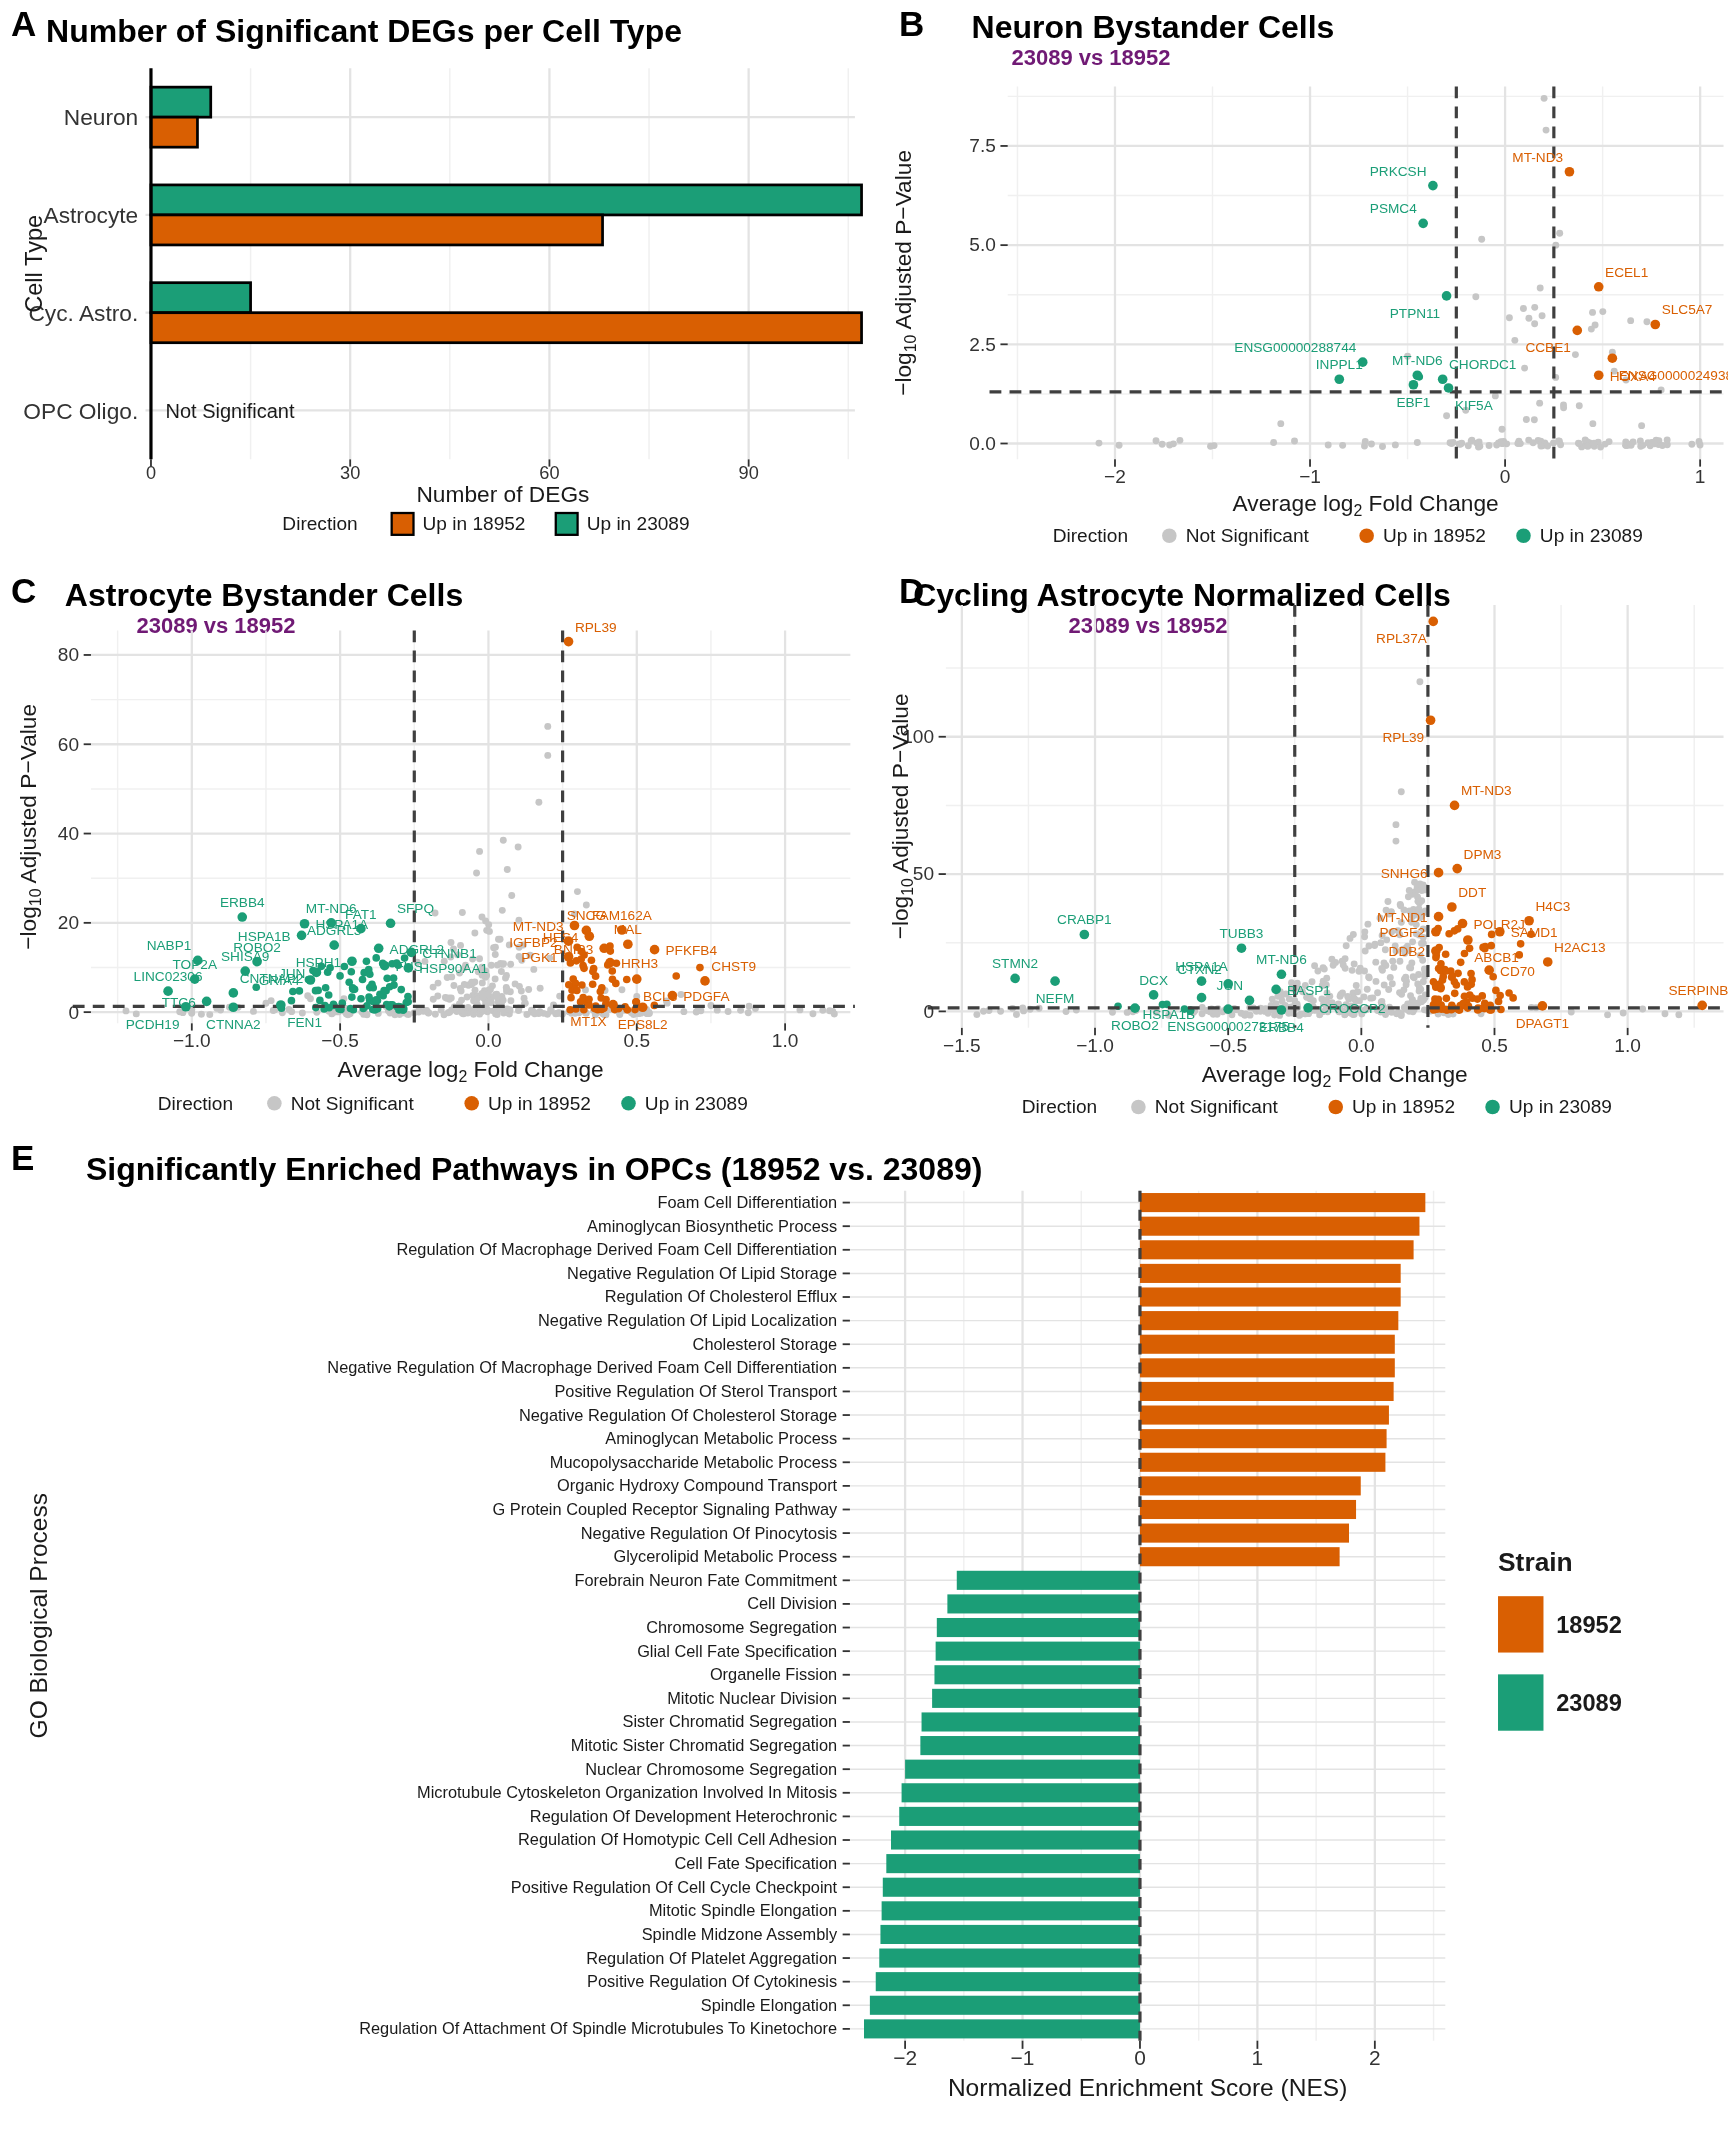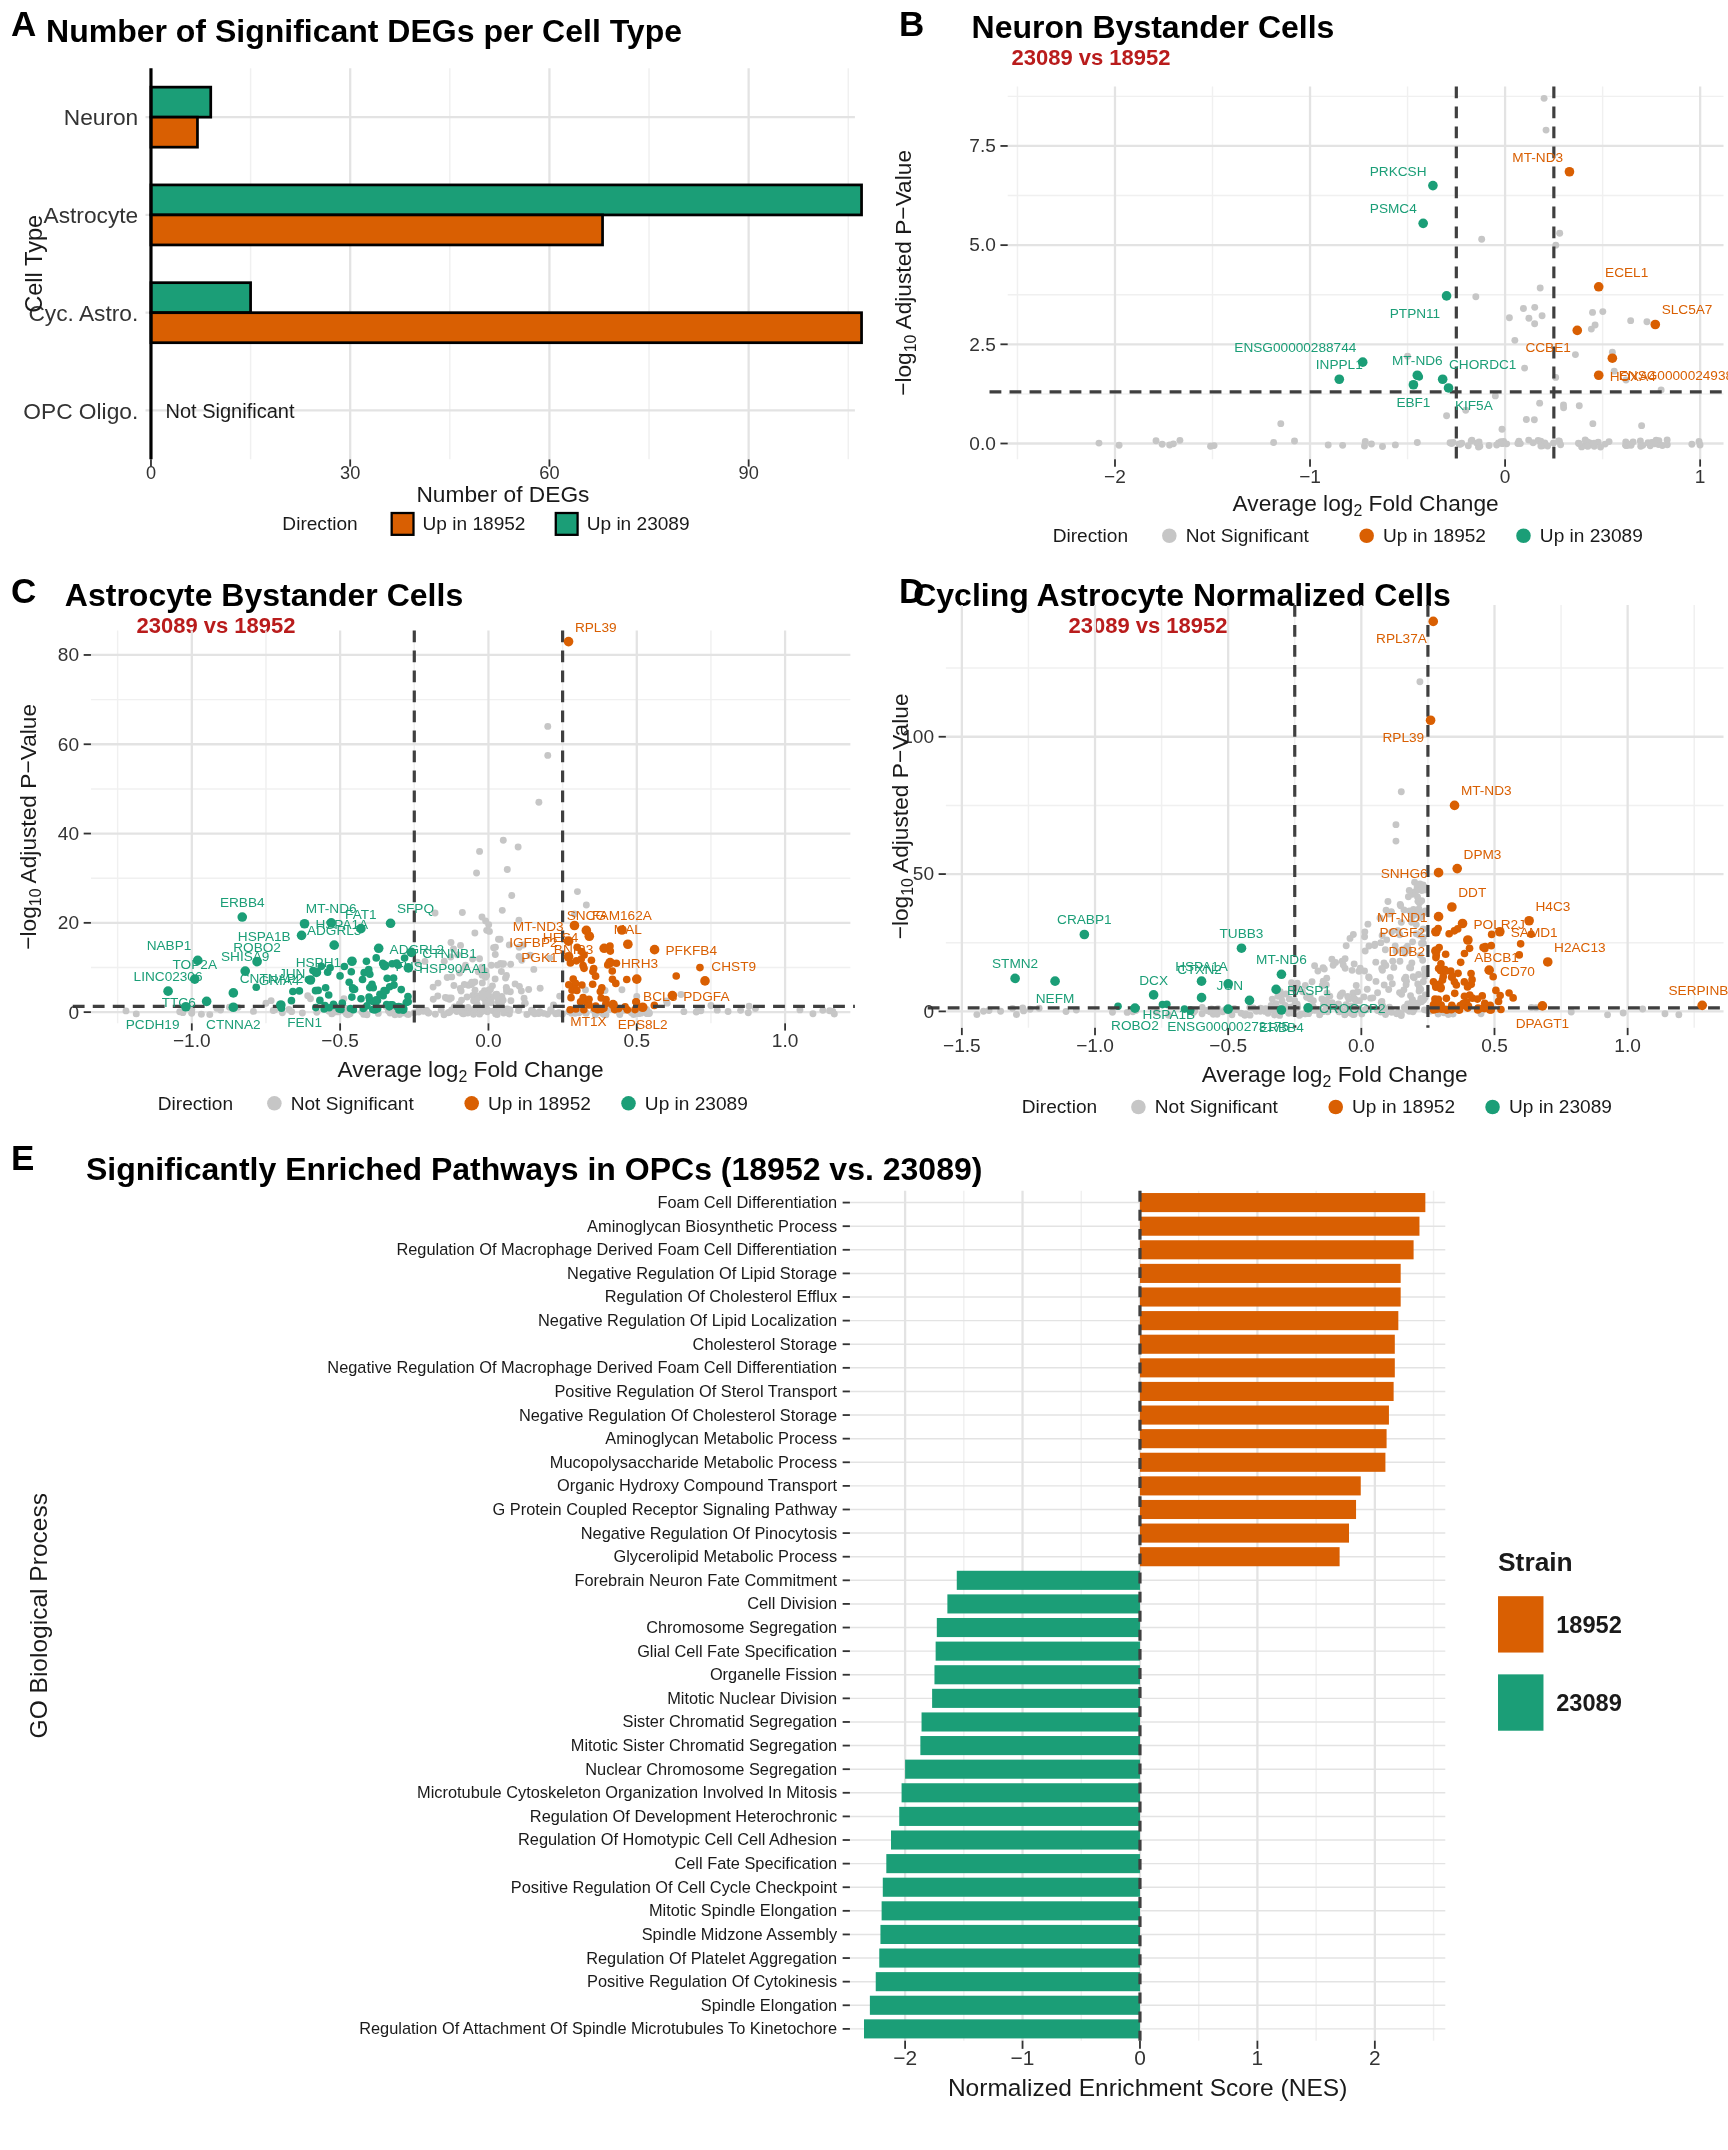--- a/index.html
+++ b/index.html
@@ -2,21 +2,21 @@
 <html style="font-size:14.5px"><head>
 <meta charset="utf-8">
 <style>
   html,body{margin:0;padding:0;background:#fff;}
   .figure{position:relative;width:1728px;height:2150px;background:#ffffff;overflow:hidden;
           font-family:"Liberation Sans", sans-serif;color:#111;}
   .panel{position:absolute;}
   .letter{position:absolute;font-size:35px;font-weight:bold;color:#000;}
   .ptitle{position:absolute;font-size:32px;font-weight:bold;color:#000;white-space:nowrap;}
   .ptitle.centered{transform:translateX(-50%);}
-  .psub{position:absolute;font-size:22px;font-weight:bold;color:#b91c1c;white-space:nowrap;transform:translateX(-50%);}
+  .psub{position:absolute;font-size:22px;font-weight:bold;color:#701a75;white-space:nowrap;transform:translateX(-50%);}
   svg{position:absolute;left:0;top:0;}
 </style>
 </head>
 <body>
 
 <div class="figure">
 
   <section class="panel" id="panel-A" style="left:0;top:0;width:864px;height:564px">
     <div class="letter" style="left:11px;top:3.6px">A</div>
     <div class="ptitle centered" style="left:364px;top:12.7px">Number of Significant DEGs per Cell Type</div>

